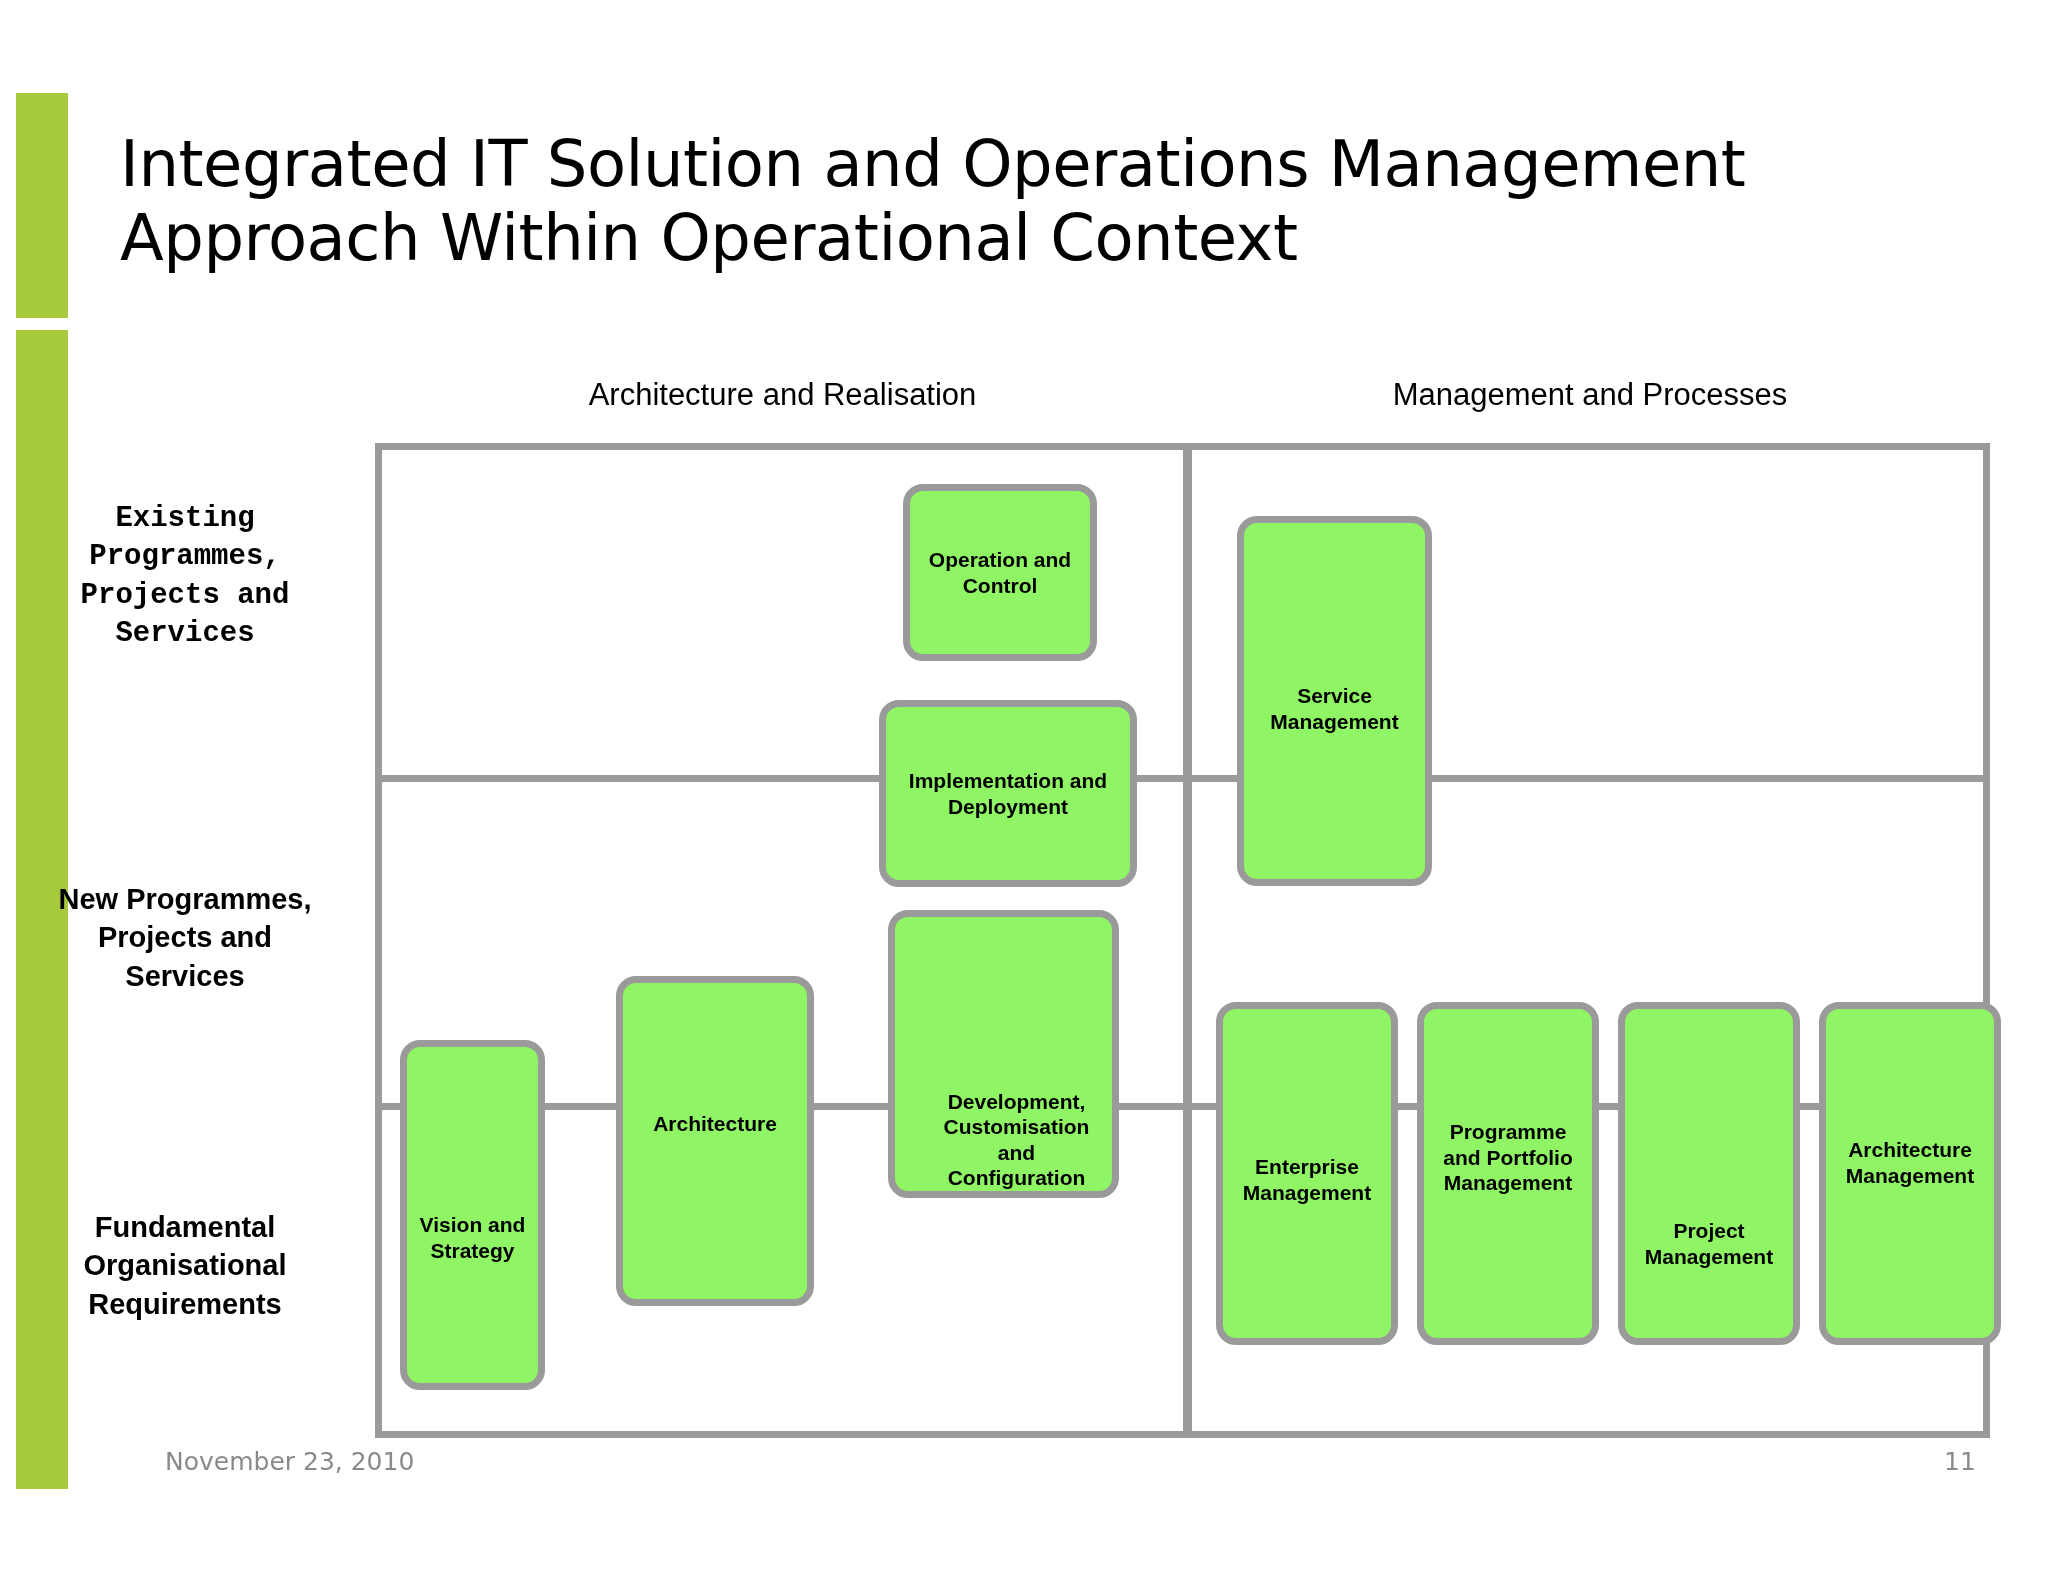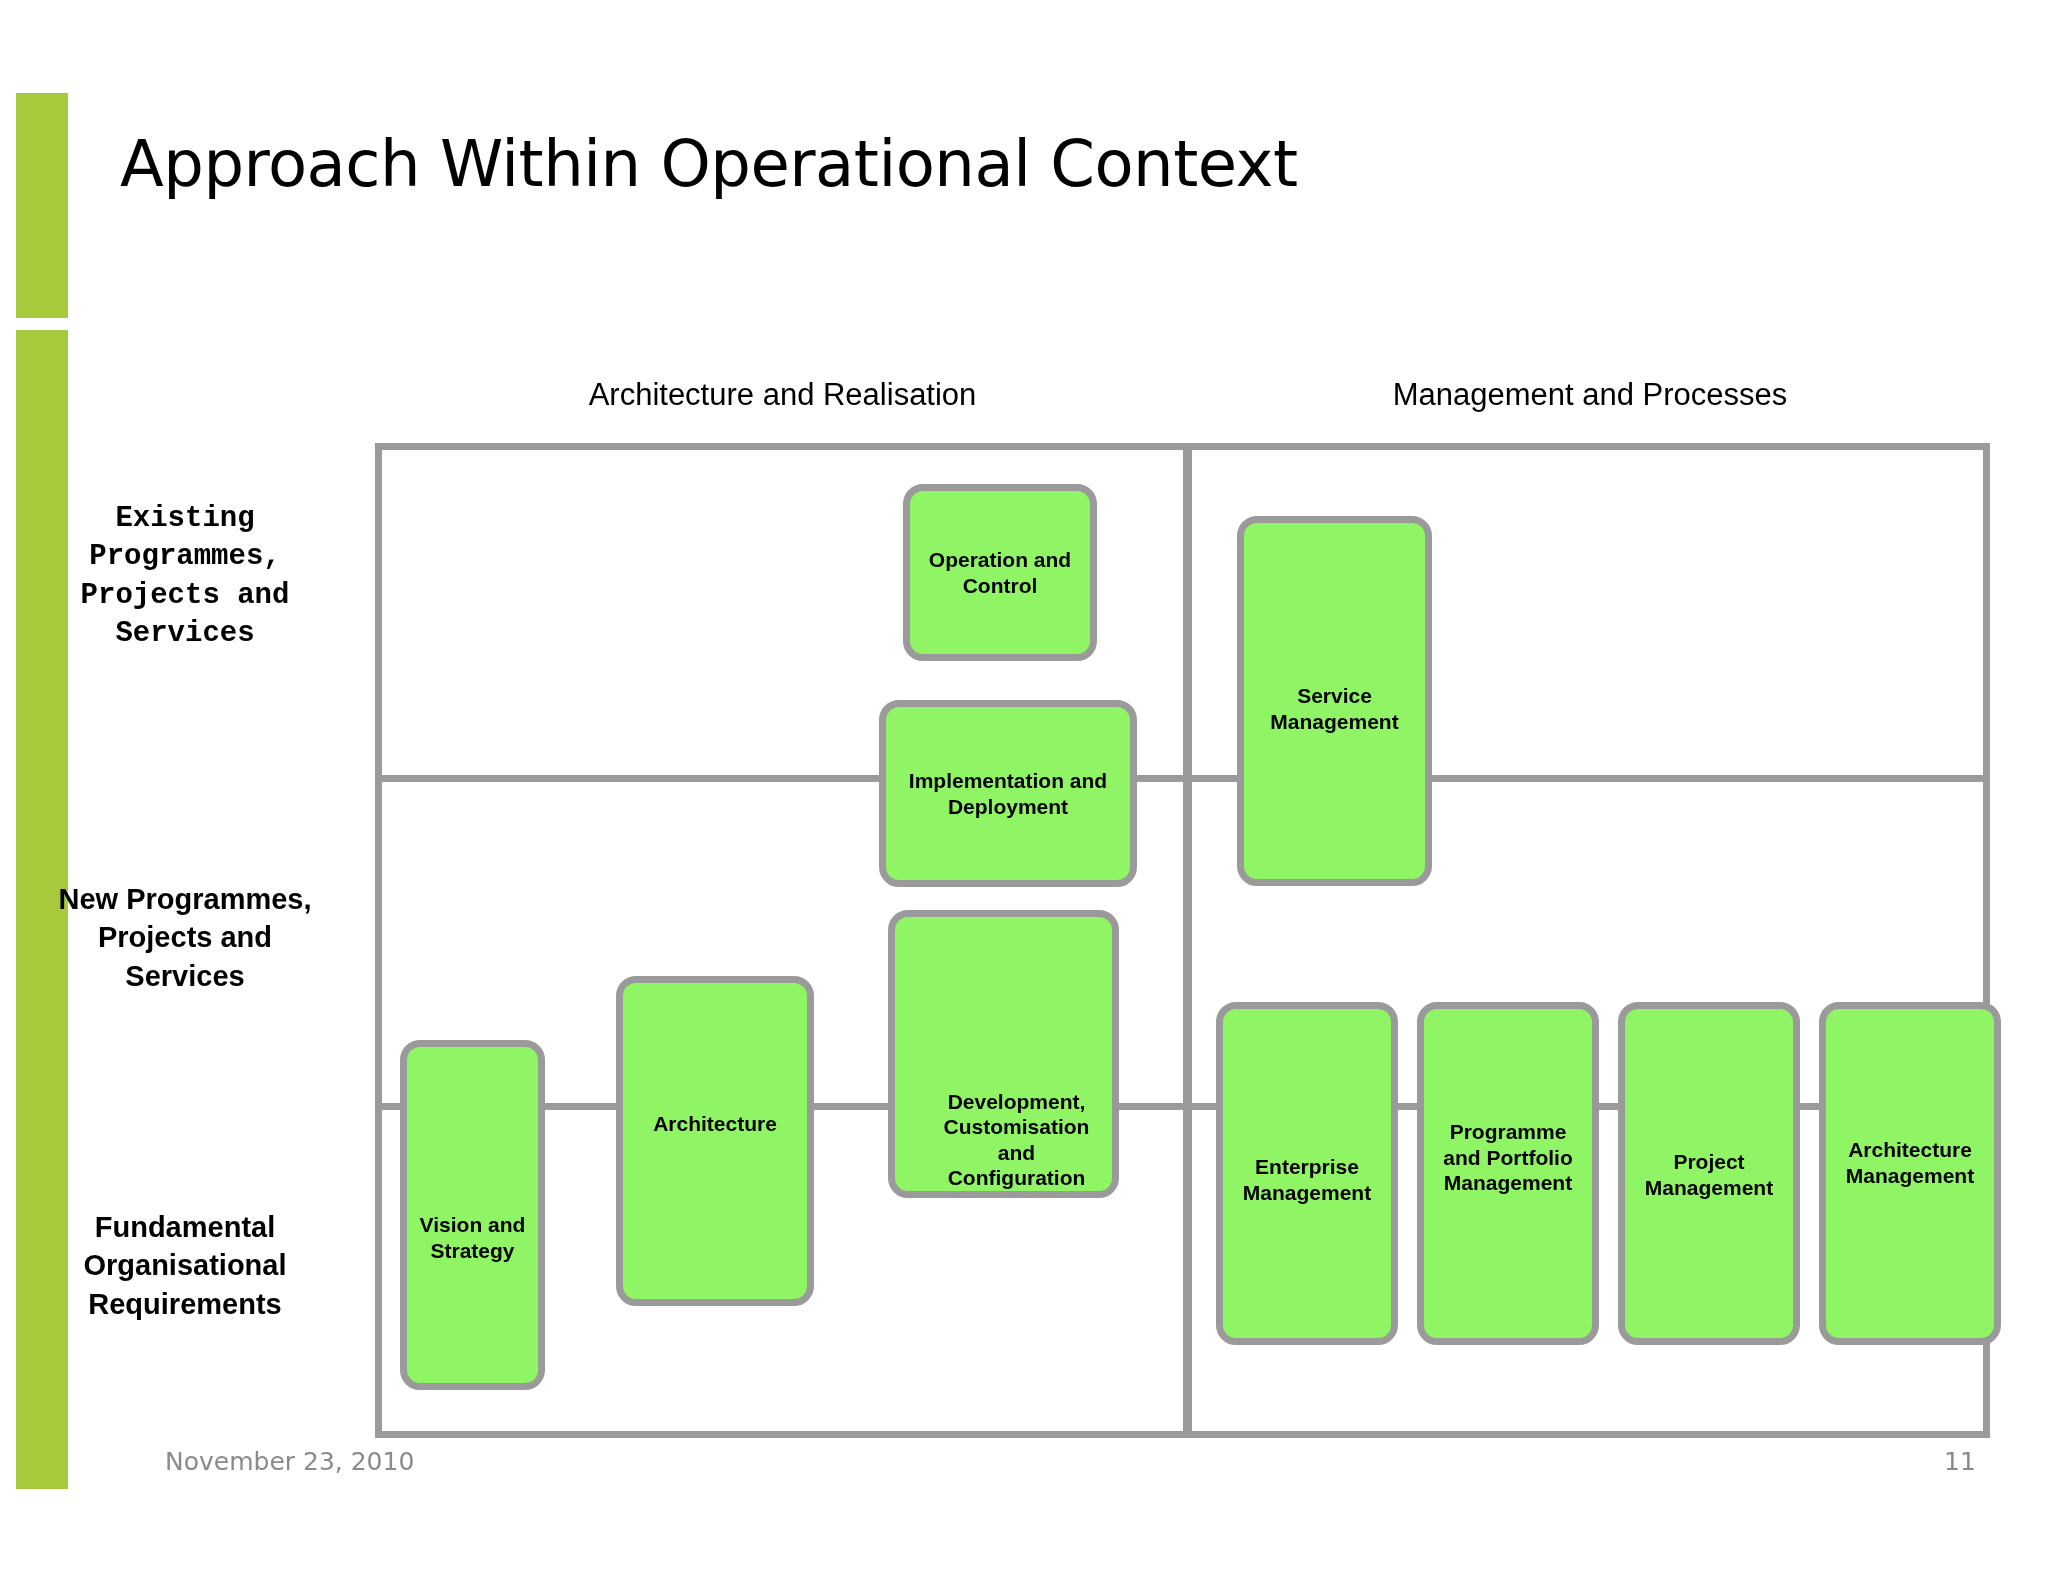--- a/index.html
+++ b/index.html
@@ -91,21 +91,21 @@
   #box-vision-strategy{left:400px;top:1040px;width:145px;height:350px;align-items:flex-start;}
   #box-vision-strategy .lbl{margin-top:165px;}
 
   #box-service-management{left:1237px;top:516px;width:195px;height:370px;align-items:flex-start;}
   #box-service-management .lbl{margin-top:160px;}
 
   #box-enterprise-management{left:1216px;top:1002px;width:182px;height:343px;align-items:flex-start;}
   #box-enterprise-management .lbl{margin-top:145px;}
   #box-programme-portfolio{left:1417px;top:1002px;width:182px;height:343px;align-items:flex-start;}
   #box-programme-portfolio .lbl{margin-top:110px;}
-  #box-project-management{left:1618px;top:1002px;width:182px;height:343px;align-items:flex-start;}
+  #box-project-management{left:1618px;top:1002px;width:182px;height:343px;align-items:center;}
   #box-project-management .lbl{margin-top:140px;}
   #box-architecture-management{left:1819px;top:1002px;width:182px;height:343px;align-items:flex-start;}
   #box-architecture-management .lbl{margin-top:128px;}
 
   
   #footer-date{
     position:absolute;left:165px;top:1447px;
     font-size:25px;color:#8a8a8a;
     font-family:"DejaVu Sans",sans-serif;
   }
@@ -116,20 +116,21 @@
     font-family:"DejaVu Sans",sans-serif;
   }
 </style>
 </head>
 <body>
 
 <div class="accent" id="accent-top"></div>
 <div class="accent" id="accent-main"></div>
 
 <div id="title">
+  <span class="line">Integrated IT Solution and Operations Management</span>
   <span class="line">Approach Within Operational Context</span>
 </div>
 
 <div class="col-header" id="header-left">Architecture and Realisation</div>
 <div class="col-header" id="header-right">Management and Processes</div>
 
 <div class="row-label" id="row-label-0">Existing Programmes, Projects and Services</div>
 <div class="row-label" id="row-label-1">New Programmes, Projects and Services</div>
 <div class="row-label" id="row-label-2">Fundamental Organisational Requirements</div>
 

